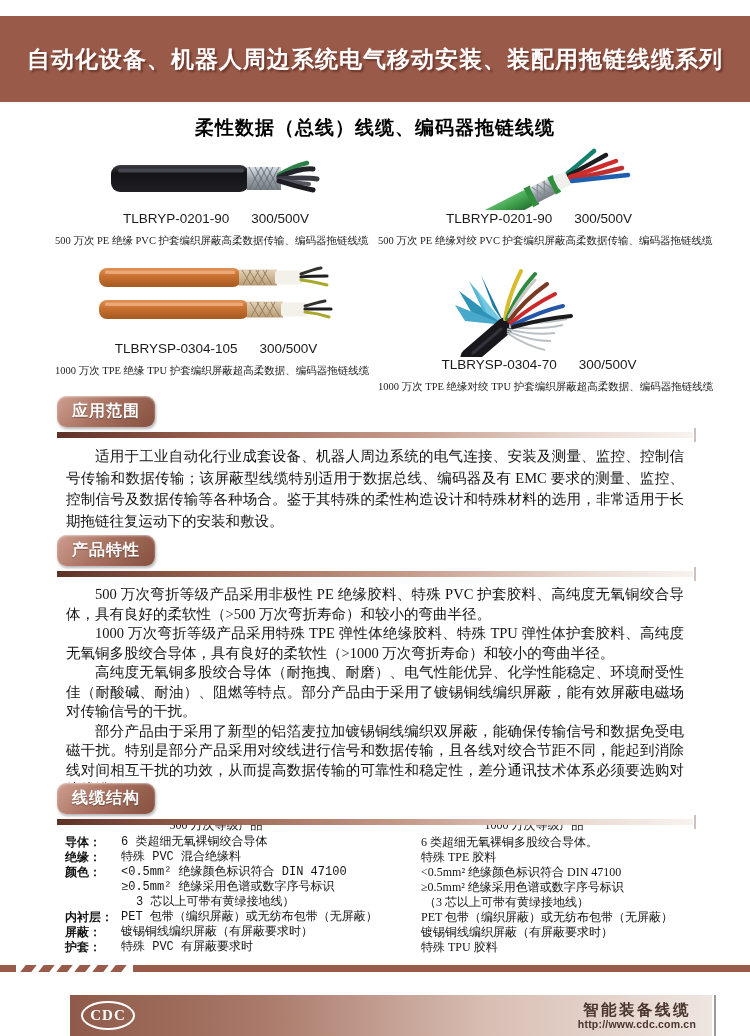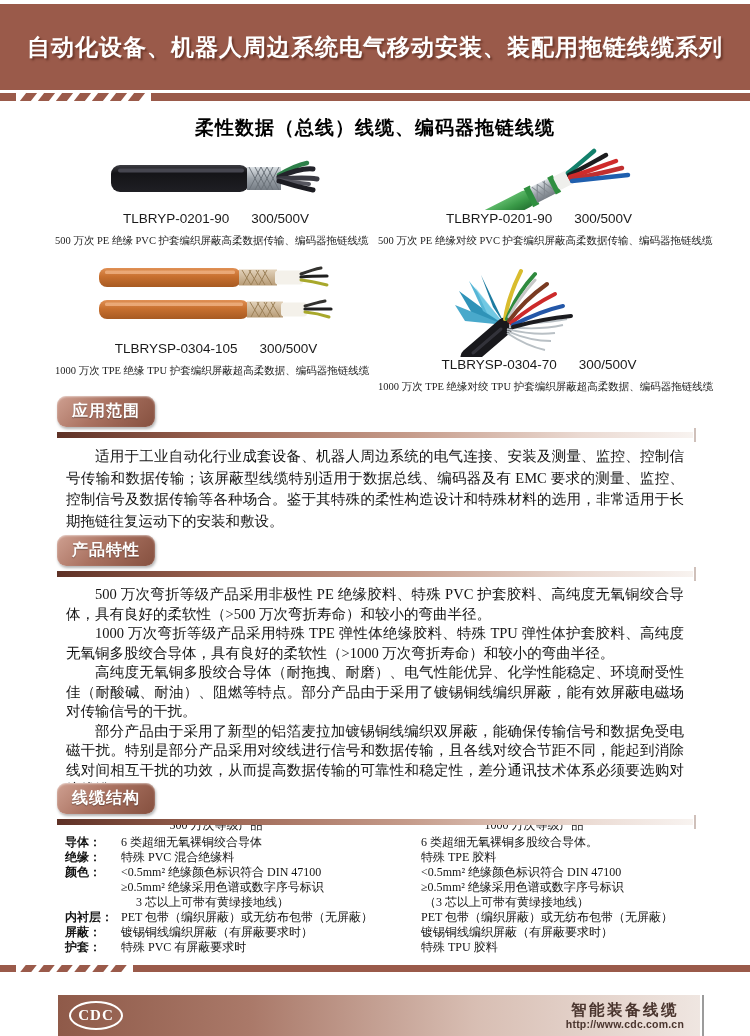--- a/index.html
+++ b/index.html
@@ -7,21 +7,21 @@
     --ink:#141414;
     --footer-ink:#44291f;
   }
   *{box-sizing:border-box;}
   html,body{margin:0;padding:0;}
   body{
     width:750px;height:1036px;position:relative;background:#fff;overflow:hidden;
     font-family:"Liberation Sans","DejaVu Sans",sans-serif;color:var(--ink);
   }
   
-  .banner{position:absolute;top:4px;left:0;width:750px;height:86px;background:var(--brand);
+  .banner{position:absolute;top:16px;left:0;width:750px;height:86px;background:var(--brand);
     display:flex;align-items:center;justify-content:center;}
   .banner h1{margin:0;color:#fff;font-size:23px;font-weight:bold;letter-spacing:1px;
     text-shadow:2px 2px 2px rgba(70,25,15,.55);white-space:nowrap;}
   
   .stripe{position:absolute;left:0;width:750px;display:flex;align-items:stretch;}
   .stripe-top{top:93px;height:8px;}
   .stripe-bottom{top:965px;height:7px;}
   .stripe .stub{width:16px;background:var(--brand);}
   .stripe .slash{width:11px;background:var(--brand);transform:skewX(-38deg);margin-left:7px;}
   .stripe .bar{flex:1;background:var(--brand);margin-left:9px;}
@@ -54,27 +54,27 @@
   .sec-app .sec-body{line-height:21.5px;}
   .sec-features .sec-body{line-height:19.5px;}
   .sec-body p{margin:0;text-indent:2em;}
   
   .tbl{font-family:"Liberation Serif","DejaVu Serif",serif;font-size:12px;color:var(--ink);}
   .tbl-head{display:flex;margin-top:-7px;position:relative;z-index:1;line-height:14px;}
   .tbl-head .h1{width:50%;text-align:center;}
   .tbl-head .h2{flex:1;text-align:center;}
   .tbl .row{display:flex;line-height:15px;}
   .tbl .lbl{width:64px;font-weight:bold;padding-left:8px;}
-  .tbl .c1{width:300px;}
+  .tbl .c1{width:300px;font-family:Liberation Mono, monospace;}
   .tbl .c2{flex:1;}
   .tbl .row.indent .c1{padding-left:15px;}
   .tbl .row.indent .c2{padding-left:3px;}
   .tbl-rows{margin-top:3px;}
   
-  .footer{position:absolute;left:58px;top:995px;width:642px;height:41px;
+  .footer{position:absolute;left:70px;top:995px;width:642px;height:41px;
     background:linear-gradient(to right,#8f5a49,#aa7969 30%,#d8beb3 65%,#efe6e1 100%);
     display:flex;align-items:center;}
   .footer::after{content:"";position:absolute;right:-4px;top:0;width:2px;height:41px;background:#9b9b9b;}
   .logo{width:54px;height:29px;border:2px solid #fff;border-radius:50%;color:#fff;
     display:flex;align-items:center;justify-content:center;font-weight:bold;font-size:15px;
     letter-spacing:1px;margin-left:11px;font-family:"Liberation Serif",serif;flex:none;}
   .company{margin-left:9px;color:var(--footer-ink);line-height:1;}
   .company .cn{font-size:17.5px;font-weight:bold;letter-spacing:1.5px;}
   .company .en{font-size:6.8px;margin-top:2px;letter-spacing:.2px;font-weight:bold;}
   .f-right{margin-left:auto;margin-right:16px;text-align:center;color:#4a352e;line-height:1;}

